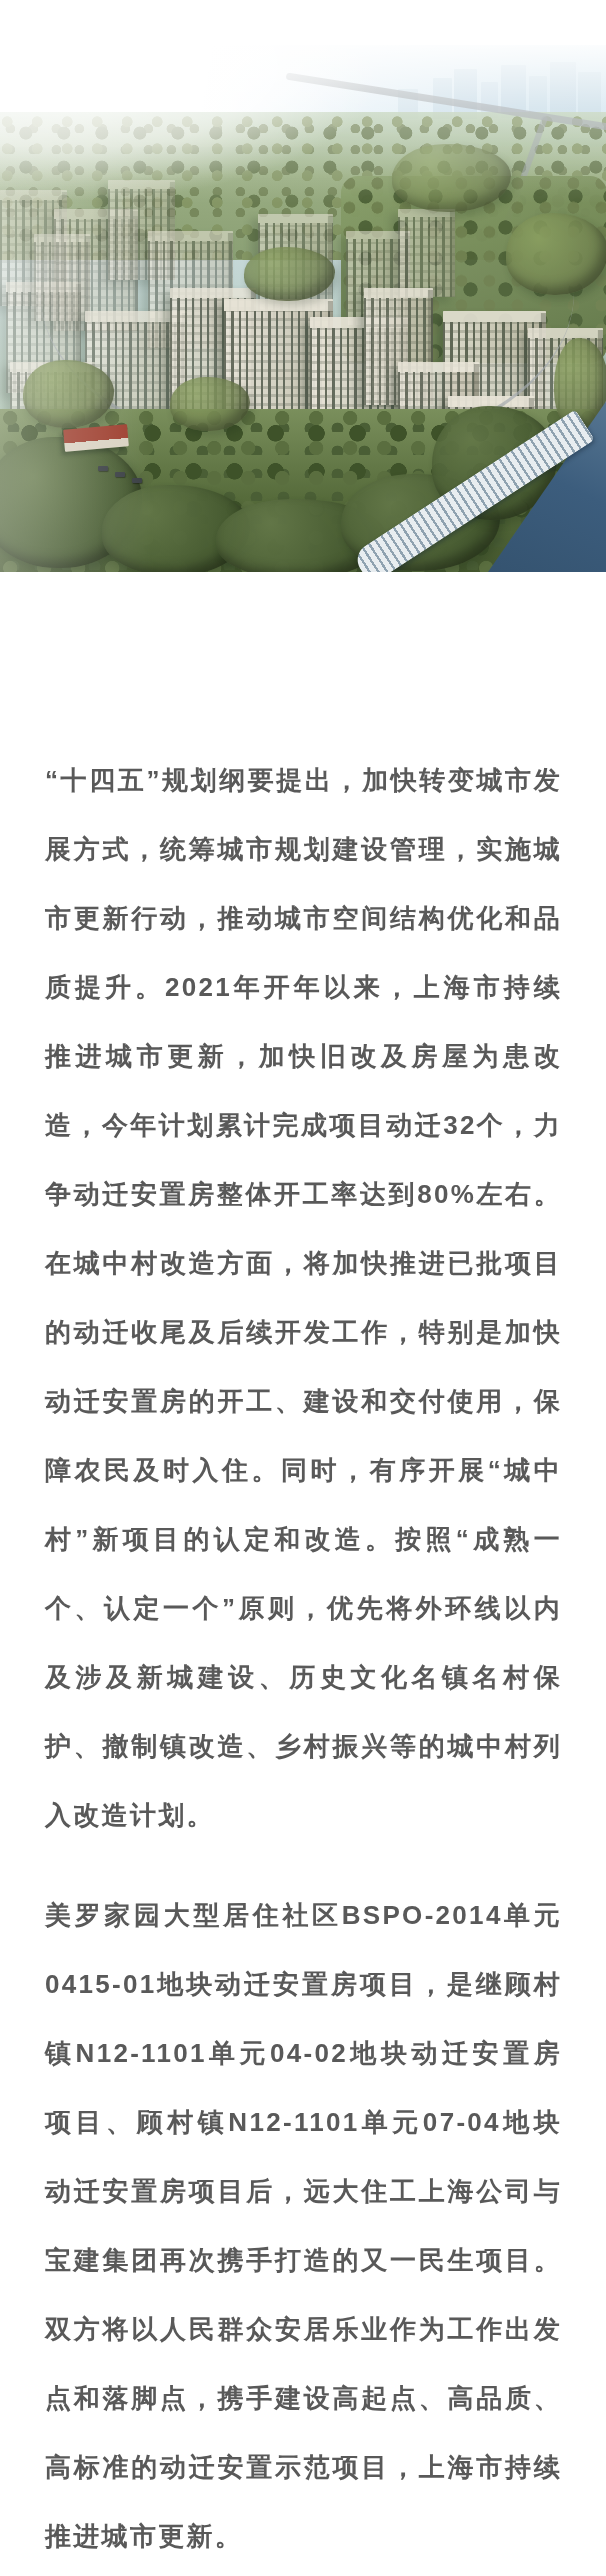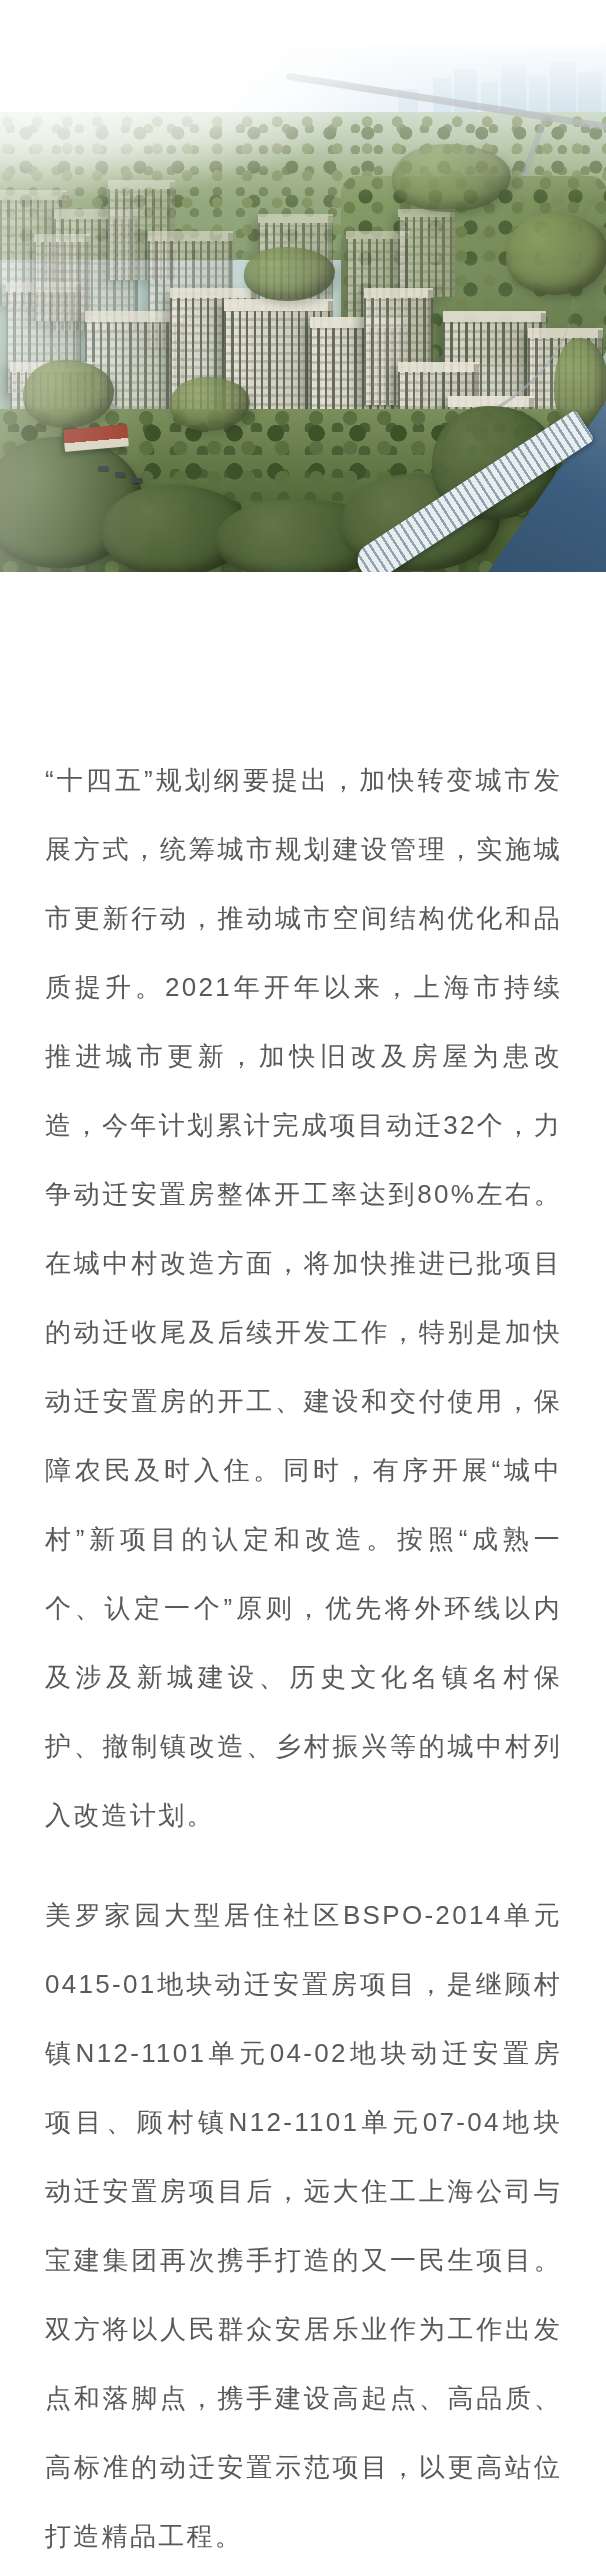--- a/index.html
+++ b/index.html
@@ -71,21 +71,21 @@
       linear-gradient(180deg,#d5dee3,var(--c-embankment,#c3cdd4));
     box-shadow:0 2.3px 4.5px rgba(20,35,50,.4);border-radius:17px 4.5px 4.5px 17px;}
   .haze{left:0;top:0;width:100%;height:100%;pointer-events:none;
     background:
       radial-gradient(ellipse 432px 187px at 12% 4%,rgba(255,255,255,.96) 0%,rgba(255,255,255,.55) 45%,rgba(255,255,255,0) 72%),
       linear-gradient(180deg,rgba(255,255,255,.92) 0%,rgba(255,255,255,.35) 12%,rgba(255,255,255,0) 30%),
       linear-gradient(90deg,rgba(255,255,255,.30) 0%,rgba(255,255,255,0) 25%);}
   
   .article{padding:174px 45px 0 45px;}
   .article p{
-    margin:0;font-size:26px;line-height:69px;letter-spacing:2.3px;font-weight:400;
+    margin:0;font-size:26px;line-height:69px;letter-spacing:2.3px;font-weight:700;
     color:var(--c-text,#595959);text-align:justify;text-justify:inter-ideograph;}
   .article p + p{margin-top:31px;}
 </style>
 </head>
 <body>
 
 <div class="hero" role="img" aria-label="Aerial architectural rendering of a large residential community: rows of cream-colored high-rise apartment towers among dense green trees, a curving ring road, a small red-roofed gatehouse, distant hazy city skyline at the top, and a river with a striped terraced embankment at the lower right corner">
   <div class="sky"></div>
   <div id="city" style="left:0;top:0;width:100%;height:114px;">
       <div class="city-slab" style="left: 433px; top: 33px; width: 19.3px; height: 41px; opacity: 0.5;"></div>
@@ -147,15 +147,15 @@
       <div class="car" style="left: 115px; top: 427px;"></div>
       <div class="car" style="left: 132px; top: 433px;"></div>
     </div>
   <div class="river"></div>
   <div class="embank"></div>
   <div class="haze"></div>
 </div>
 
 <div class="article">
   <p>“十四五”规划纲要提出，加快转变城市发展方式，统筹城市规划建设管理，实施城市更新行动，推动城市空间结构优化和品质提升。2021年开年以来，上海市持续推进城市更新，加快旧改及房屋为患改造，今年计划累计完成项目动迁32个，力争动迁安置房整体开工率达到80%左右。在城中村改造方面，将加快推进已批项目的动迁收尾及后续开发工作，特别是加快动迁安置房的开工、建设和交付使用，保障农民及时入住。同时，有序开展“城中村”新项目的认定和改造。按照“成熟一个、认定一个”原则，优先将外环线以内及涉及新城建设、历史文化名镇名村保护、撤制镇改造、乡村振兴等的城中村列入改造计划。</p>
-  <p>美罗家园大型居住社区BSPO-2014单元0415-01地块动迁安置房项目，是继顾村镇N12-1101单元04-02地块动迁安置房项目、顾村镇N12-1101单元07-04地块动迁安置房项目后，远大住工上海公司与宝建集团再次携手打造的又一民生项目。双方将以人民群众安居乐业作为工作出发点和落脚点，携手建设高起点、高品质、高标准的动迁安置示范项目，以更高站位打造精品工程。</p>
+  <p>美罗家园大型居住社区BSPO-2014单元0415-01地块动迁安置房项目，是继顾村镇N12-1101单元04-02地块动迁安置房项目、顾村镇N12-1101单元07-04地块动迁安置房项目后，远大住工上海公司与宝建集团再次携手打造的又一民生项目。双方将以人民群众安居乐业作为工作出发点和落脚点，携手建设高起点、高品质、高标准的动迁安置示范项目，上海市持续推进城市更新。</p>
 </div>
 
 
 </body></html>

